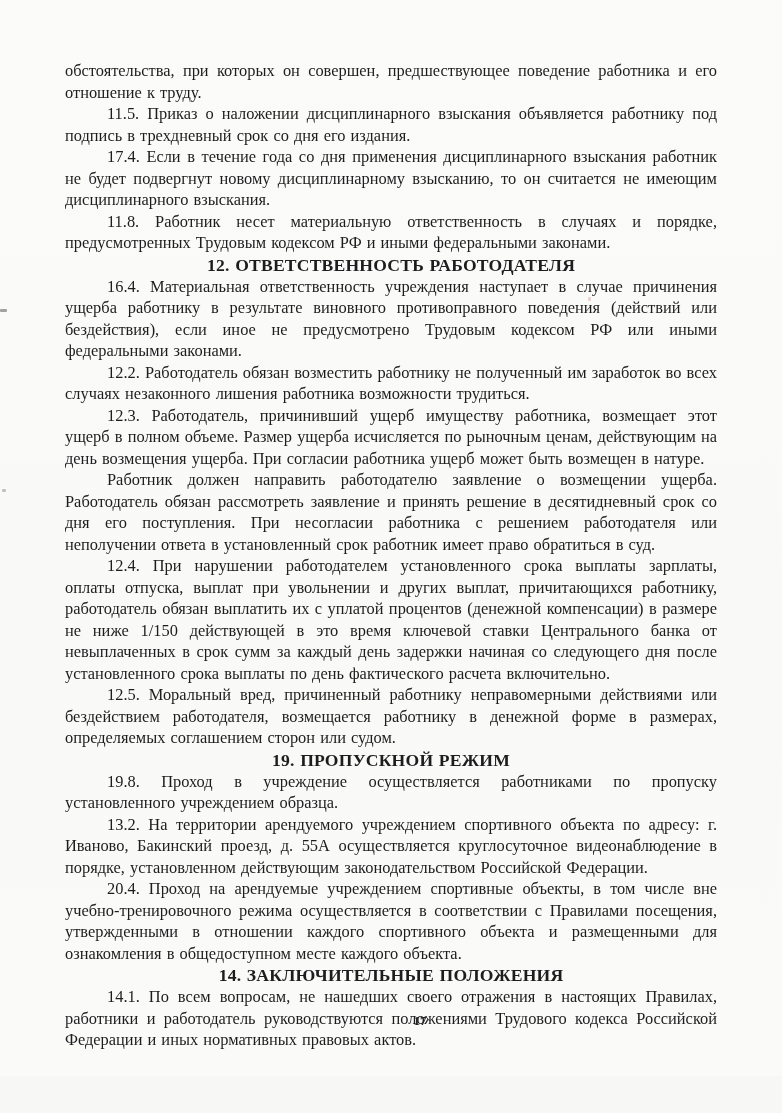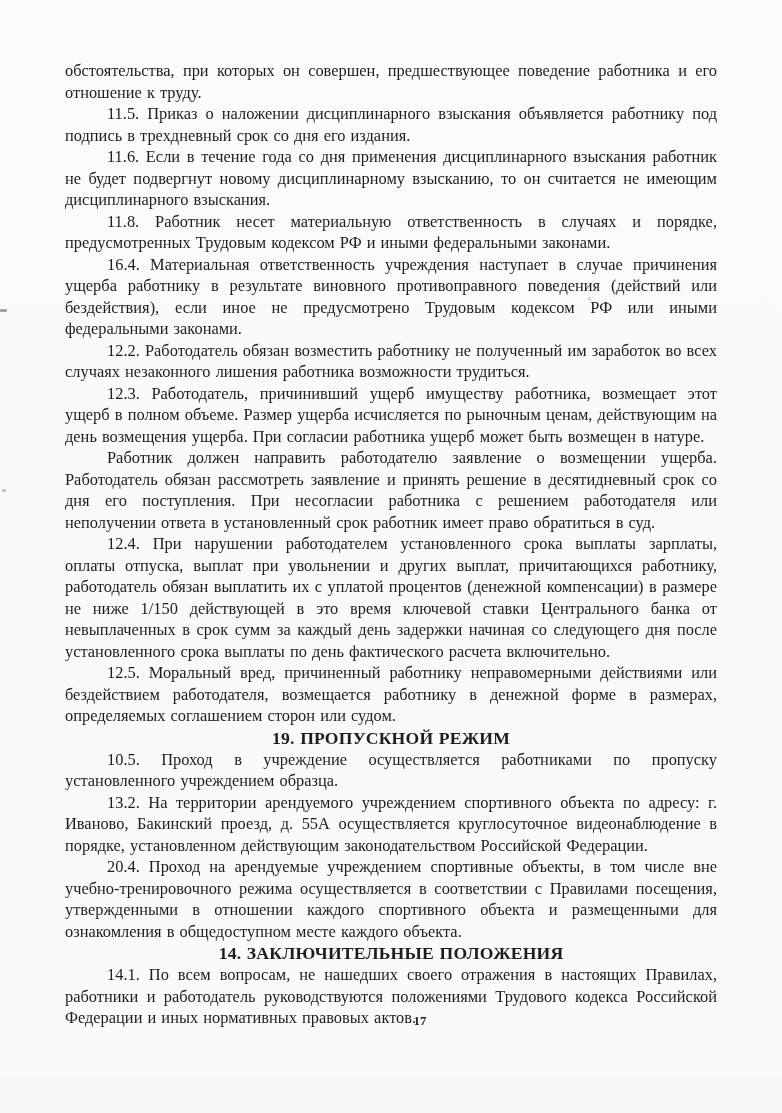--- a/index.html
+++ b/index.html
@@ -68,32 +68,33 @@
 </style>
 </head>
 <body>
 
 <div class="page">
 
   <div class="body-text">
 
     <p class="noindent">обстоятельства, при которых он совершен, предшествующее поведение работника и его отношение к труду.</p>
     <p>11.5. Приказ о наложении дисциплинарного взыскания объявляется работнику под подпись в трехдневный срок со дня его издания.</p>
-    <p>11.6. Если в течение года со дня применения дисциплинарного взыскания работник не будет подвергнут новому дисциплинарному взысканию, то он считается не имеющим дисциплинарного взыскания.</p>
+    <p>17.4. Если в течение года со дня применения дисциплинарного взыскания работник не будет подвергнут новому дисциплинарному взысканию, то он считается не имеющим дисциплинарного взыскания.</p>
     <p>11.8. Работник несет материальную ответственность в случаях и порядке, предусмотренных Трудовым кодексом РФ и иными федеральными законами.</p>
 
+    <p class="section-heading heading-12">12. ОТВЕТСТВЕННОСТЬ РАБОТОДАТЕЛЯ</p>
     <p>16.4. Материальная ответственность учреждения  наступает в случае причинения ущерба работнику в результате виновного противоправного поведения (действий или бездействия), если иное не предусмотрено Трудовым кодексом РФ или иными федеральными законами.</p>
     <p>12.2. Работодатель обязан возместить работнику не полученный им заработок во всех случаях незаконного лишения работника возможности трудиться.</p>
     <p>12.3. Работодатель, причинивший ущерб имуществу работника, возмещает этот ущерб в полном объеме. Размер ущерба исчисляется по рыночным ценам, действующим на день возмещения ущерба. При согласии работника ущерб может быть возмещен в натуре.</p>
     <p>Работник должен направить работодателю заявление о возмещении ущерба. Работодатель обязан рассмотреть заявление и принять решение в десятидневный срок со дня его поступления. При несогласии работника с решением работодателя или неполучении ответа в установленный срок работник имеет право обратиться в суд.</p>
     <p>12.4. При нарушении работодателем установленного срока выплаты зарплаты, оплаты отпуска, выплат при увольнении и других выплат, причитающихся работнику, работодатель обязан выплатить их с уплатой процентов (денежной компенсации) в размере не ниже 1/150 действующей в это время ключевой ставки Центрального банка от невыплаченных в срок сумм за каждый день задержки начиная со следующего дня после установленного срока выплаты по день фактического расчета включительно.</p>
     <p>12.5. Моральный вред, причиненный работнику неправомерными действиями или бездействием работодателя, возмещается работнику в денежной форме в размерах, определяемых соглашением сторон или судом.</p>
 
     <p class="section-heading heading-13">19. ПРОПУСКНОЙ РЕЖИМ</p>
-    <p>10.5. Проход в учреждение  осуществляется работниками по пропуску установленного учреждением образца.</p>
+    <p>19.8. Проход в учреждение  осуществляется работниками по пропуску установленного учреждением образца.</p>
     <p>13.2. На территории арендуемого учреждением спортивного объекта по адресу: г. Иваново, Бакинский проезд, д. 55А осуществляется круглосуточное видеонаблюдение в порядке, установленном действующим законодательством Российской Федерации.</p>
     <p>20.4. Проход на арендуемые учреждением спортивные объекты, в том числе вне учебно-тренировочного режима осуществляется в соответствии с Правилами посещения, утвержденными в отношении каждого спортивного объекта и размещенными для ознакомления в общедоступном месте каждого объекта.</p>
 
     <p class="section-heading heading-14">14. ЗАКЛЮЧИТЕЛЬНЫЕ ПОЛОЖЕНИЯ</p>
     <p>14.1. По всем вопросам, не нашедших своего отражения в настоящих Правилах, работники и работодатель руководствуются положениями Трудового кодекса Российской Федерации и иных нормативных правовых актов.</p>
 
   </div>
 
   <div class="page-number">17</div>
 

